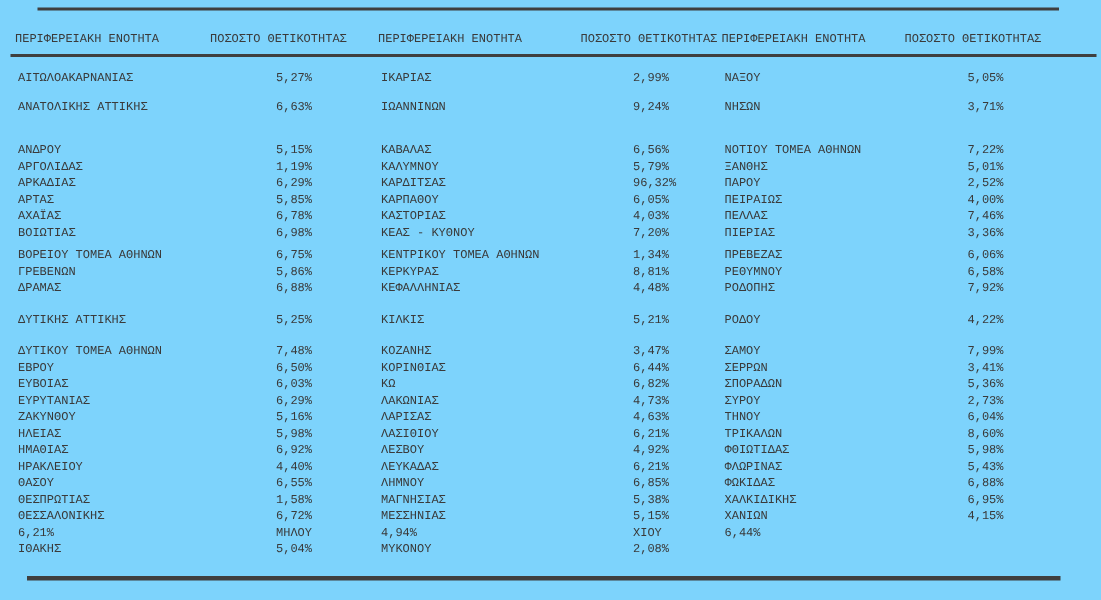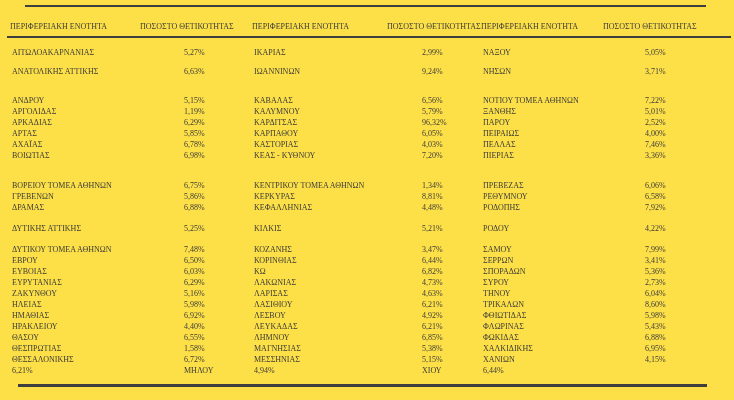--- a/index.html
+++ b/index.html
@@ -1,22 +1,22 @@
 <!DOCTYPE html>
 <html><head>
 <meta charset="utf-8">
 <style>
   * { margin: 0; padding: 0; box-sizing: border-box; }
   html, body { background: #e8e8e8; }
   .page {
     position: relative;
     width: 734px;
     height: 400px;
-    background: #fde047;
-    font-family: Liberation Serif, serif;
+    background: #7dd3fc;
+    font-family: Liberation Mono, monospace;
     color: #3a3a3a;
     overflow: hidden;
   }
   .rule { position: absolute; background: #3f3f3f; }
   .top-rule    { left: 25px; top: 5px;   width: 681px; height: 2px; }
   .header-rule { left: 7px;  top: 36px;  width: 724px; height: 2px; }
   .bottom-rule { left: 18px; top: 384px; width: 689px; height: 3px; }
   .hcell {
     position: absolute;
     top: 22px;
@@ -29,21 +29,21 @@
   .h2n { left: 252px; } .h2r { left: 387px; }
   .h3n { left: 481px; } .h3r { left: 603px; }
   .tbody {
     position: absolute;
     left: 12px;
     top: 47px;
     width: 714px;
   }
   .block:nth-child(1) { margin-bottom: 8px; }
   .block:nth-child(2) { margin-bottom: 18px; }
-  .block:nth-child(3) { margin-bottom: 19px; }
+  .block:nth-child(3) { margin-bottom: 4px; }
   .block:nth-child(4) { margin-bottom: 10px; }
   .block:nth-child(5) { margin-bottom: 10px; }
   .row {
     display: grid;
     grid-template-columns: 172px 70px 168px 61px 162px 81px;
     height: 11px;
     line-height: 11px;
     font-size: 8px;
     white-space: nowrap;
   }
@@ -263,17 +263,25 @@
           <span class="region">ΧΑΝΙΩΝ</span>
           <span class="rate">4,15%</span>
         </div>
         <div class="row">
           <span class="rate">6,21%</span>
           <span class="region">ΜΗΛΟΥ</span>
           <span class="rate">4,94%</span>
           <span class="region">ΧΙΟΥ</span>
           <span class="rate">6,44%</span>
         </div>
+        <div class="row">
+          <span class="region">ΙΘΑΚΗΣ</span>
+          <span class="rate">5,04%</span>
+          <span class="region">ΜΥΚΟΝΟΥ</span>
+          <span class="rate">2,08%</span>
+          <span class="region"></span>
+          <span class="rate"></span>
+        </div>
       </div>
     </div>
 
   <div class="rule bottom-rule"></div>
 </div>
 
 </body></html>

